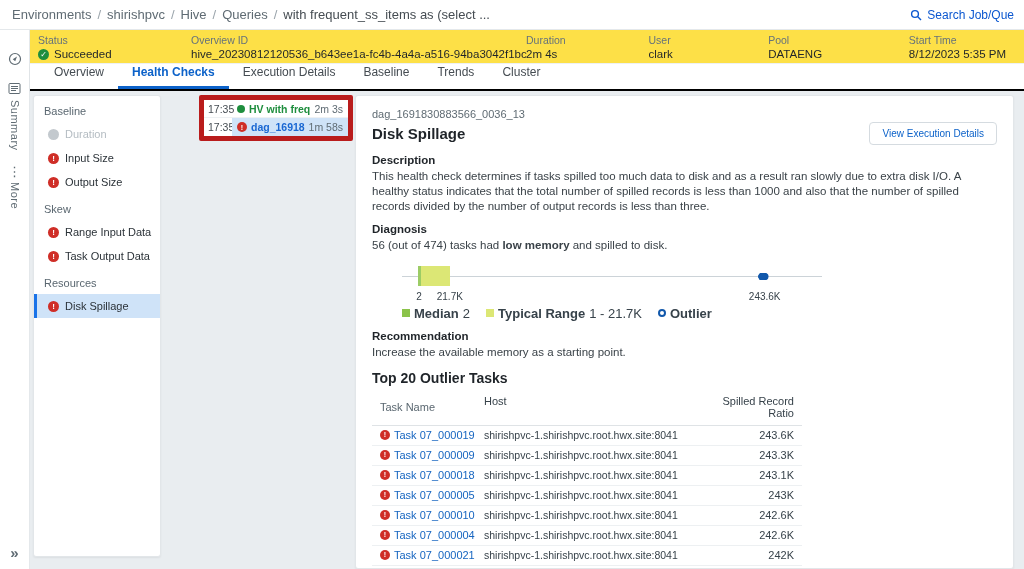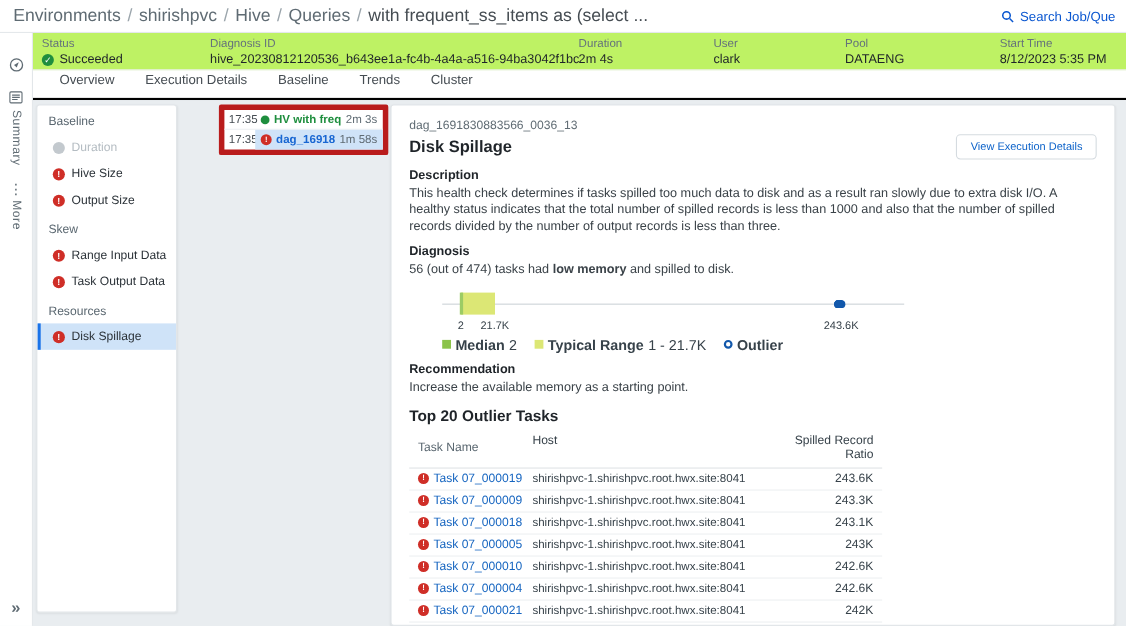--- a/index.html
+++ b/index.html
@@ -1,41 +1,41 @@
 <!DOCTYPE html>
 <html><head>
 <meta charset="utf-8">
 <style>
   * { margin:0; padding:0; box-sizing:border-box; }
   html,body { width:1024px; height:569px; overflow:hidden; }
   body { font-family:"Liberation Sans", sans-serif; background:#e9edf0; color:#1f2429; }
 
   
   .topbar { height:30px; background:#fff; border-bottom:1px solid #e4e8eb; display:flex; align-items:center; justify-content:space-between; padding:0 10px 0 12px; }
-  .crumbs { display:flex; align-items:center; gap:6px; font-size:16px; color:#5f6b73; white-space:nowrap;text-align:center; }
+  .crumbs { display:flex; align-items:center; gap:6px; font-size:13px; color:#5f6b73; white-space:nowrap;text-align:center; }
   .crumb { cursor:pointer; }
   .crumb.current { color:#454c52; }
   .crumb-sep { color:#9aa4ab; }
   .search-link { display:flex; align-items:center; gap:5px; color:#0b57d0; font-size:12px; cursor:pointer; white-space:nowrap; }
 
   
   .app { display:flex; height:539px; }
 
   
   .rail { width:30px; background:#fff; border-right:1px solid #e4e8eb; display:flex; flex-direction:column; align-items:center; padding-top:22px; flex:none; }
   .rail-item { display:flex; flex-direction:column; align-items:center; gap:5px; cursor:pointer; margin-bottom:16px; }
   .v-label { writing-mode:vertical-rl; font-size:11px; color:#5f6b73; letter-spacing:.5px; }
   .rail-spacer { flex:1; }
   .more-glyph { font-size:13px; color:#5f6b73; line-height:10px; }
   .expand-glyph { font-size:15px; font-weight:bold; color:#5f6b73; margin-bottom:8px; cursor:pointer; }
 
   .main-col { flex:1; display:flex; flex-direction:column; min-width:0; }
 
   
-  .status-bar { background:#bef264; display:flex; padding:4px 8px 3px; border-bottom:1px solid #eef1f3; }
+  .status-bar { background:#fde047; display:flex; padding:4px 8px 3px; border-bottom:1px solid #eef1f3; }
   .field { padding-right:10px; }
   .f-status { width:160px; } .f-exec { width:335px; } .f-dur { width:128px; } .f-user { width:125px; } .f-pool { width:147px; } .f-start { flex:1; }
   .f-label { font-size:10.5px; color:#65727b; margin-bottom:2px; }
   .f-value { font-size:11.5px; color:#1f2429; display:flex; align-items:center; gap:5px; white-space:nowrap; }
   .ok-icon { width:11px; height:11px; border-radius:50%; background:#1e8e3e; color:#fff; font-size:8px; display:inline-flex; align-items:center; justify-content:center; flex:none; }
   .ok-icon::after { content:"✓"; }
 
   
   .tab-bar { background:#fff; display:flex; align-items:flex-end; padding-left:10px; border-bottom:2px solid #000000; box-shadow:0 1px 2px rgba(0,0,0,.05); height:27px; }
   .tab { font-size:12px; color:#454c52; padding:6px 14px 7px; cursor:pointer; border-bottom:3px solid transparent; white-space:nowrap; }
@@ -164,21 +164,21 @@
 
     <div class="status-bar">
       <div class="field f-status">
         <div class="f-label">Status</div>
         <div class="f-value">
             <span class="ok-icon"></span>
             <span>Succeeded</span>
           </div>
       </div>
       <div class="field f-exec">
-        <div class="f-label">Diagnosis ID</div>
+        <div class="f-label">Overview ID</div>
         <div class="f-value">hive_20230812120536_b643ee1a-fc4b-4a4a-a516-94ba3042f1bc</div>
       </div>
       <div class="field f-dur">
         <div class="f-label">Duration</div>
         <div class="f-value">2m 4s</div>
       </div>
       <div class="field f-user">
         <div class="f-label">User</div>
         <div class="f-value">clark</div>
       </div>
@@ -187,37 +187,38 @@
         <div class="f-value">DATAENG</div>
       </div>
       <div class="field f-start">
         <div class="f-label">Start Time</div>
         <div class="f-value">8/12/2023 5:35 PM</div>
       </div>
     </div>
 
     <div class="tab-bar">
       <div class="tab">Overview</div>
+      <div class="tab active">Health Checks</div>
       <div class="tab">Execution Details</div>
       <div class="tab">Baseline</div>
       <div class="tab">Trends</div>
       <div class="tab">Cluster</div>
     </div>
 
     <div class="content">
 
       <div class="hc-panel">
         <div class="hc-title">Baseline</div>
         <div class="hc-item disabled">
           <span class="na-icon"></span>
           <span>Duration</span>
         </div>
         <div class="hc-item">
           <span class="err-icon"></span>
-          <span>Hive Size</span>
+          <span>Input Size</span>
         </div>
         <div class="hc-item">
           <span class="err-icon"></span>
           <span>Output Size</span>
         </div>
         <div class="hc-title">Skew</div>
         <div class="hc-item">
           <span class="err-icon"></span>
           <span>Range Input Data</span>
         </div>

